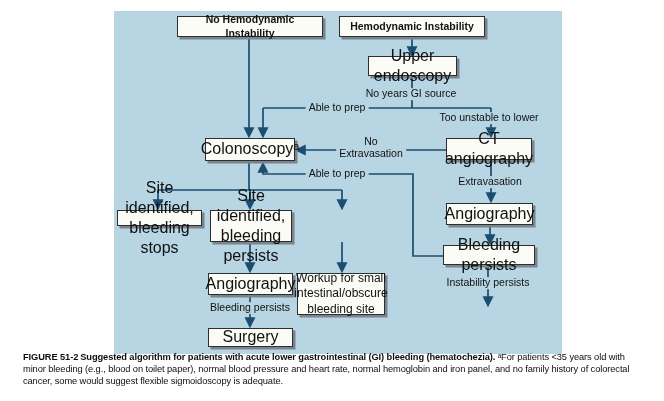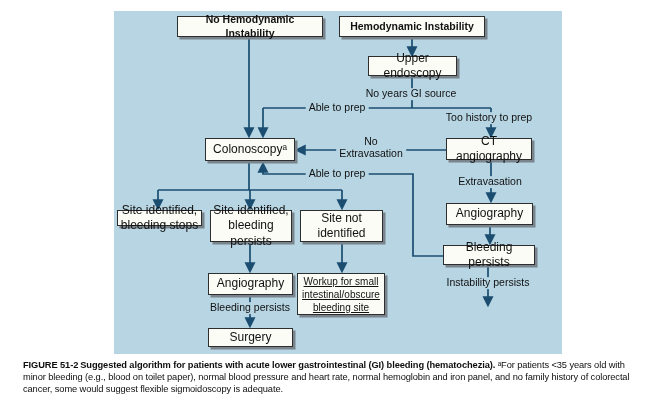--- a/index.html
+++ b/index.html
@@ -20,31 +20,31 @@
     background:var(--background);
   }
   .edges{position:absolute;left:0;top:0;width:664px;height:401px;pointer-events:none;}
   .edges path{stroke:var(--line);stroke-width:1.7;fill:none;}
   .edges marker path{fill:var(--line);stroke:none;}
   .node{
     position:absolute;box-sizing:border-box;
     background:var(--box-fill);border:1px solid var(--box-border);
     box-shadow:2.5px 2.5px 0 0 var(--shadow);
     display:flex;align-items:center;justify-content:center;text-align:center;
-    font-size:12px;line-height:1.26;padding:1px 2px;
+    font-size:16px;line-height:1.26;padding:1px 2px;
   }
   .node.hdr{font-weight:bold;font-size:10.5px;}
-  .node.small{font-size:10px;line-height:1.3;text-decoration:underline;}
+  .node.small{font-size:12px;line-height:1.3;}
   .label{
     position:absolute;transform:translate(-50%,-50%);
     background:var(--background);padding:0 3px;
     font-size:10.5px;line-height:1.12;text-align:center;white-space:pre-line;
   }
   .caption{
-    position:absolute;left:23px;top:359px;width:620px;
+    position:absolute;left:23px;top:351px;width:620px;
     font-size:9.3px;line-height:12px;letter-spacing:-0.1px;color:#0e0e0e;
   }
   .cap-b{font-weight:bold;}
   .cap-label{font-weight:bold;margin-right:2px;}
 </style>
 </head>
 <body>
 
 <div class="page">
   <div class="panel"></div>
@@ -71,36 +71,35 @@
     <path d="M250 242 V270" marker-end="url(#ah)"></path>
     <path d="M250 295 V325" marker-end="url(#ah)"></path>
     <path d="M342 242 V270" marker-end="url(#ah)"></path>
     <path d="M491 160 V200" marker-end="url(#ah)"></path>
     <path d="M490 225 V242" marker-end="url(#ah)"></path>
     <path d="M488 265 V304" marker-end="url(#ah)"></path>
   </svg>
 
   <div class="label" style="left:411px;top:94px;">No years GI source</div>
   <div class="label" style="left:337px;top:108px;">Able to prep</div>
-  <div class="label" style="left:489px;top:118px;">Too history to prep</div>
+  <div class="label" style="left:489px;top:118px;">Too unstable to lower</div>
   <div class="label" style="left:371px;top:148px;">No
 Extravasation</div>
   <div class="label" style="left:337px;top:174px;">Able to prep</div>
   <div class="label" style="left:490px;top:182px;">Extravasation</div>
   <div class="label" style="left:250px;top:308px;">Bleeding persists</div>
   <div class="label" style="left:488px;top:283px;">Instability persists</div>
 
   <div class="node hdr" style="left:177px;top:16px;width:146px;height:21px;">No Hemodynamic Instability</div>
   <div class="node hdr" style="left:339px;top:16px;width:146px;height:21px;">Hemodynamic Instability</div>
   <div class="node" style="left:368px;top:56px;width:89px;height:20px;">Upper endoscopy</div>
   <div class="node" style="left:205px;top:138px;width:90px;height:23px;">Colonoscopyᵃ</div>
   <div class="node" style="left:446px;top:138px;width:86px;height:22px;">CT angiography</div>
   <div class="node" style="left:117px;top:210px;width:85px;height:16px;">Site identified, bleeding stops</div>
   <div class="node" style="left:210px;top:210px;width:82px;height:32px;">Site identified, bleeding persists</div>
-  <div class="node" style="left:300px;top:210px;width:83px;height:32px;">Site not identified</div>
   <div class="node" style="left:208px;top:273px;width:85px;height:22px;">Angiography</div>
   <div class="node small" style="left:297px;top:273px;width:88px;height:42px;">Workup for small intestinal/obscure bleeding site</div>
   <div class="node" style="left:208px;top:328px;width:85px;height:19px;">Surgery</div>
   <div class="node" style="left:446px;top:203px;width:87px;height:22px;">Angiography</div>
   <div class="node" style="left:443px;top:245px;width:92px;height:20px;">Bleeding persists</div>
 
   <div class="caption"><span class="cap-label">FIGURE 51-2</span><span class="cap-b">Suggested algorithm for patients with acute lower gastrointestinal (GI) bleeding (hematochezia).</span> <span>ᵃFor patients &lt;35 years old with minor bleeding (e.g., blood on toilet paper), normal blood pressure and heart rate, normal hemoglobin and iron panel, and no family history of colorectal cancer, some would suggest flexible sigmoidoscopy is adequate.</span></div>
 </div>
 
 </body></html>

